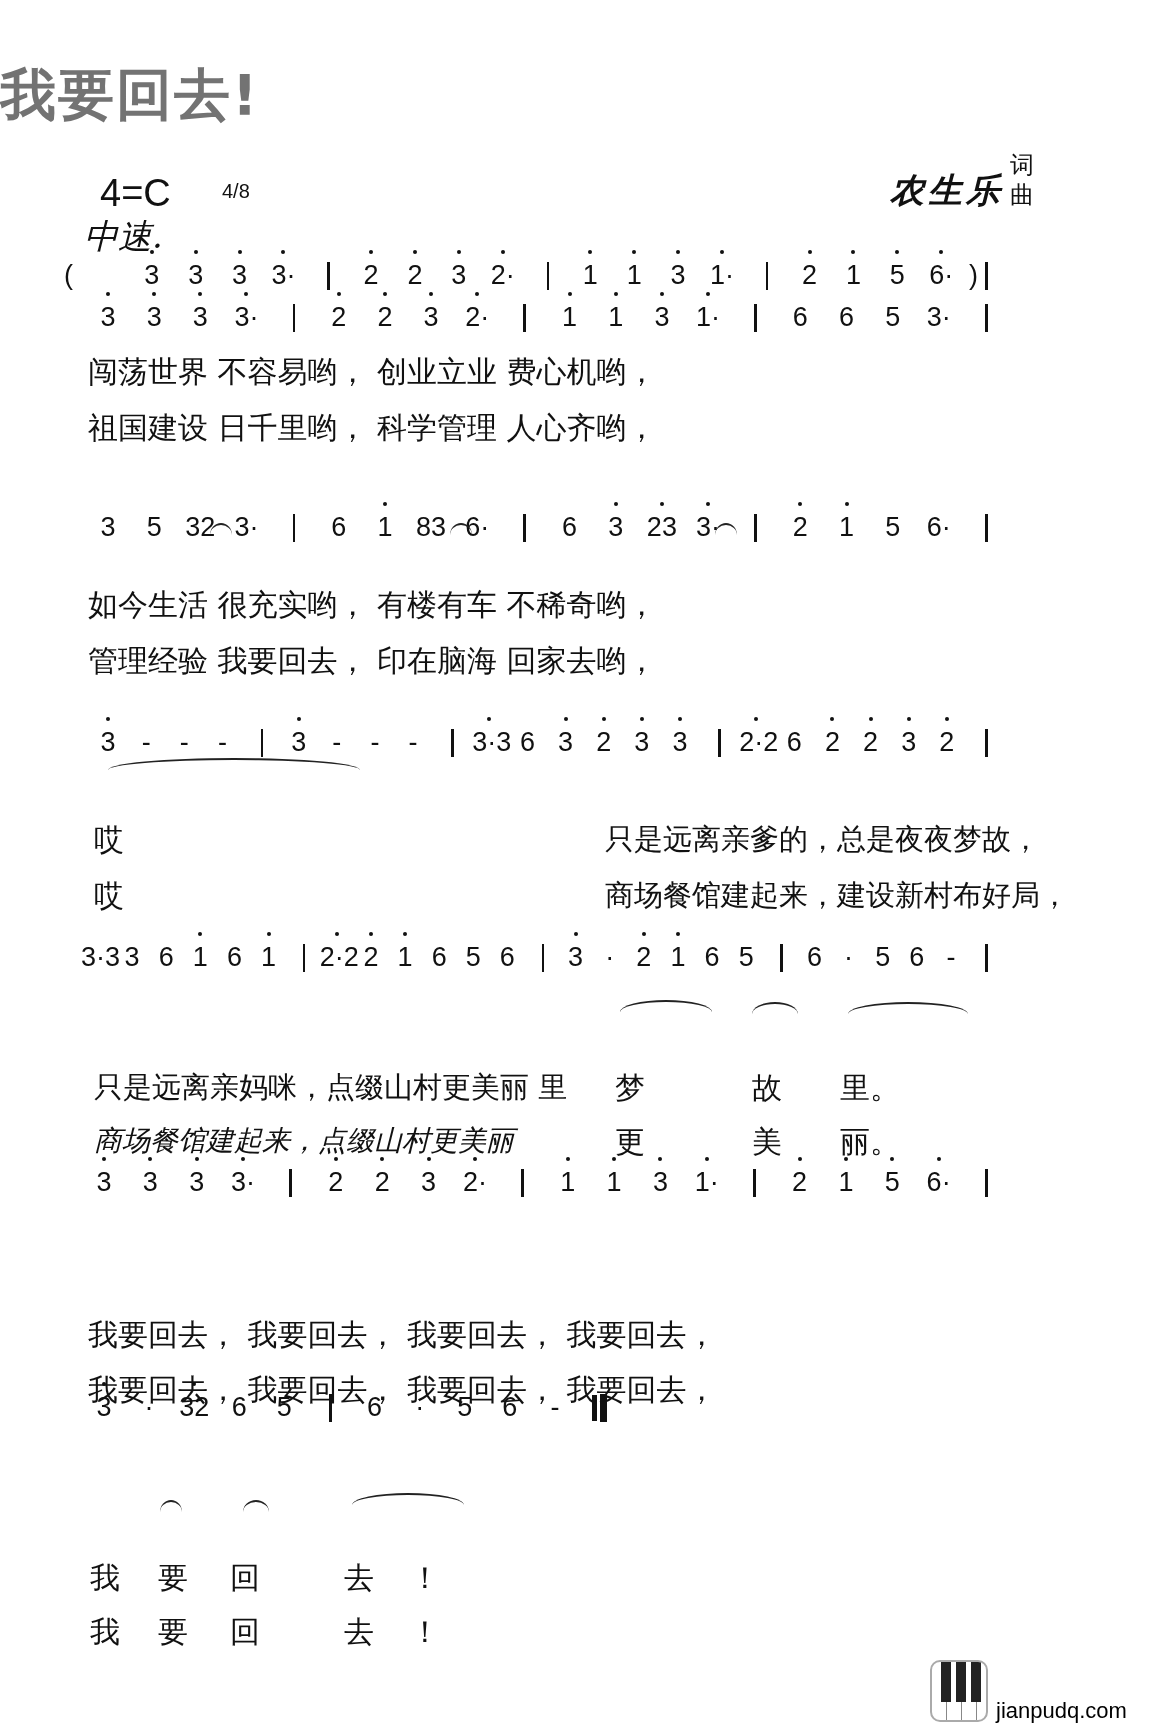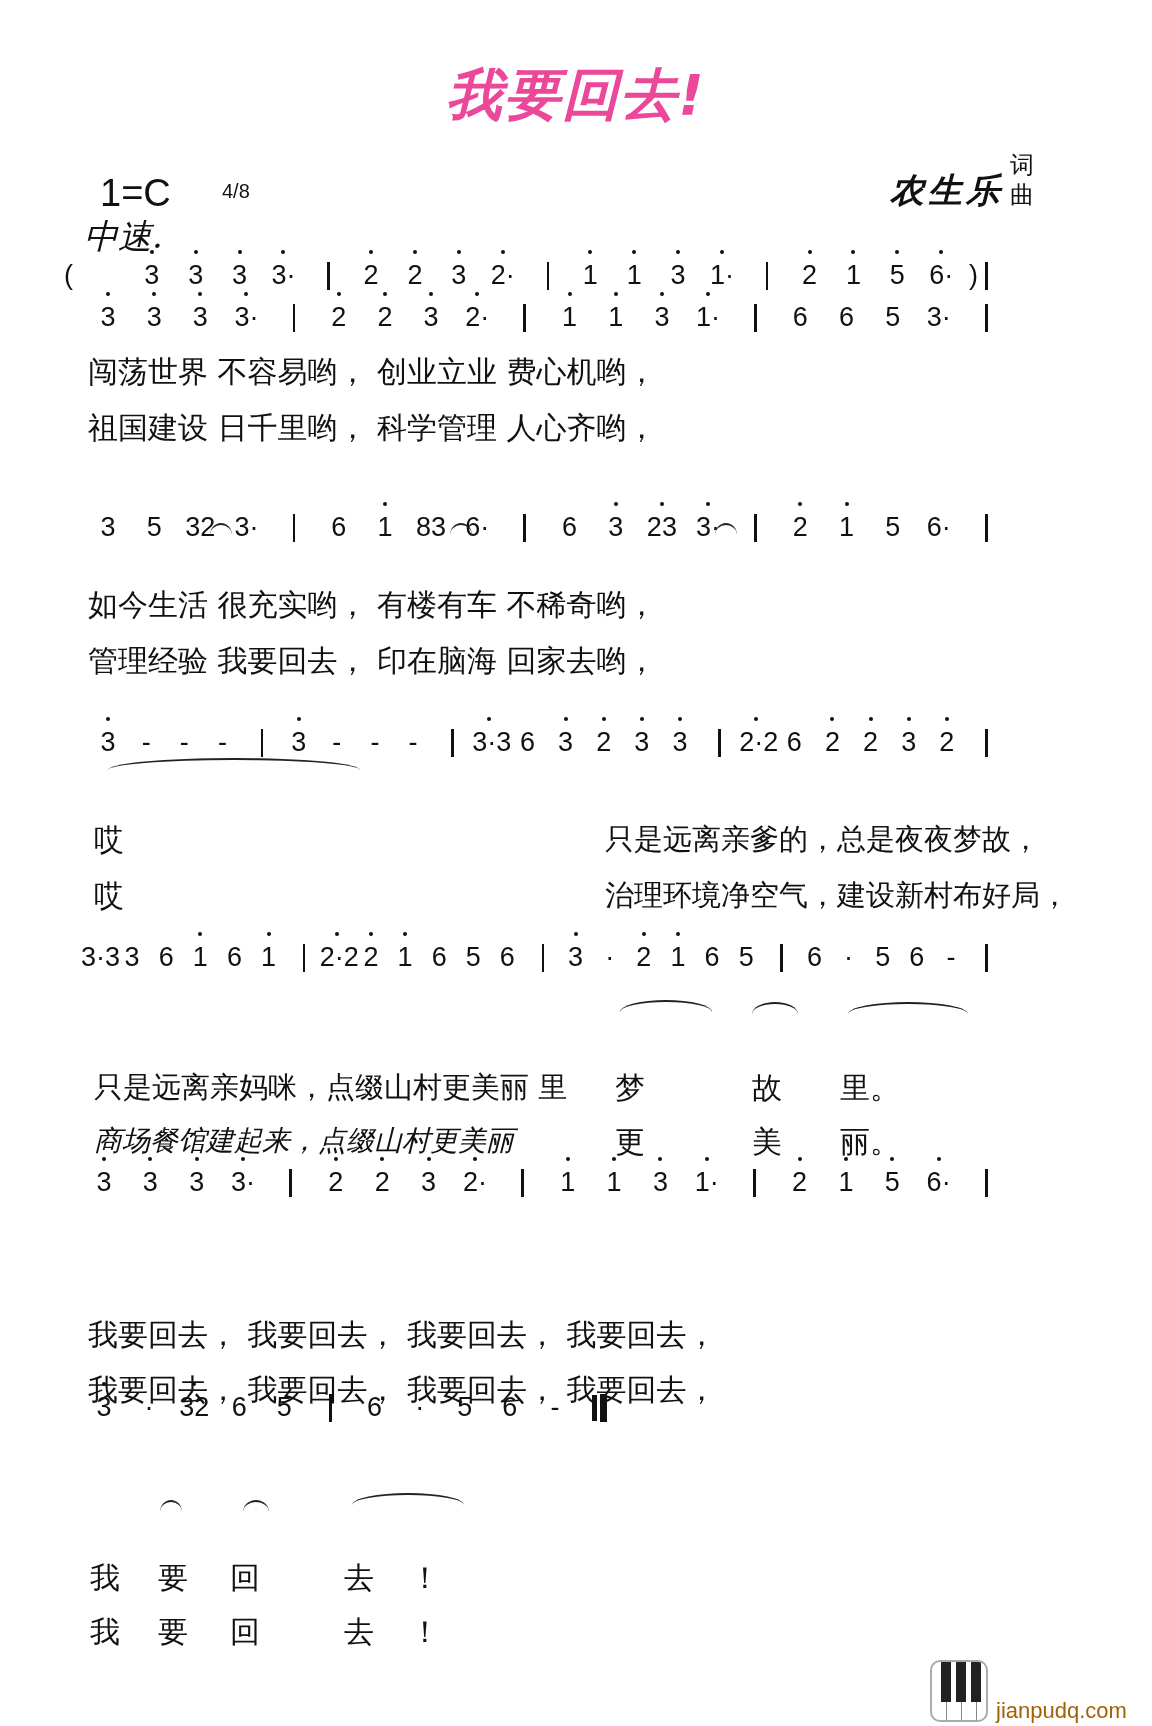--- a/index.html
+++ b/index.html
@@ -1,47 +1,47 @@
 <!DOCTYPE html>
 <html><head>
 <meta charset="utf-8">
 <style>
   * { margin: 0; padding: 0; box-sizing: border-box; }
   html, body { width: 1152px; height: 1726px; background: #ffffff; overflow: hidden; }
   body { position: relative; font-family: "DejaVu Sans", sans-serif; color: #111; }
-  .title { position: absolute; top: 58px; left: 0; width: 1152px; text-align: center;
-           font-size: 56px; font-weight: bold; letter-spacing: 2px; color: #ec4899; font-style: italic; }
+  .title { position: absolute; top: 58px; left: 0; width: 1152px; text-align: left;
+           font-size: 56px; font-weight: bold; letter-spacing: 2px; color: #737373; }
   .key { position: absolute; top: 172px; left: 100px; font-family: "Liberation Sans", sans-serif;
          font-size: 38px; color: #111; }
   .timesig { position: absolute; top: 180px; left: 222px; font-size: 20px; font-family: "Liberation Sans", sans-serif; }
   .tempo { position: absolute; top: 214px; left: 84px; font-size: 34px; font-family: "DejaVu Serif", serif; font-style: italic; }
   .author { position: absolute; top: 168px; left: 890px; font-size: 34px; font-family: "DejaVu Serif", serif; font-style: italic; font-weight: bold; letter-spacing: 4px; }
   .roles { position: absolute; top: 150px; left: 1010px; font-size: 24px; line-height: 30px; width: 30px; }
 
   .row { position: absolute; left: 0; width: 1152px; height: 40px; }
   .n { position: absolute; font-family: "Liberation Sans", sans-serif; font-size: 27px; text-align: center; width: 34px; transform: translateX(-50%); line-height: 34px; }
   .n .hi { position: absolute; top: -8px; left: 50%; width: 4px; height: 4px; background:#111; border-radius: 50%; transform: translateX(-50%); }
   .bar { position: absolute; width: 2.5px; height: 28px; background: #111; }
   .sym { position: absolute; font-family: "Liberation Sans", sans-serif; font-size: 27px; line-height: 34px; }
   .lyr { position: absolute; left: 88px; font-size: 30px; letter-spacing: 0px; white-space: pre; }
   .lyrs { position: absolute; font-size: 30px; white-space: pre; }
   .arc { position: absolute; border-top: 2px solid #222; border-radius: 50% 50% 0 0 / 100% 100% 0 0; height: 12px; }
   .logo { position: absolute; left: 930px; top: 1660px; width: 222px; height: 66px; }
   .keys { position: absolute; left: 0; top: 0; width: 58px; height: 62px; border: 2px solid #aaa; border-radius: 10px; overflow: hidden; background: #fff; }
   .keys .bk { position: absolute; top: 0; width: 10px; height: 40px; background: #222; }
   .keys .ln { position: absolute; top: 0; width: 1px; height: 62px; background: #888; }
   .logo-cn { position: absolute; left: 66px; top: -4px; font-size: 38px; color: #111; letter-spacing: 1px; }
-  .logo-en { position: absolute; left: 66px; top: 38px; font-size: 22px; color: #a16207; font-family: "Liberation Sans", sans-serif; }
+  .logo-en { position: absolute; left: 66px; top: 38px; font-size: 22px; color: #000000; font-family: "Liberation Sans", sans-serif; }
 </style>
 </head>
 <body>
 
 <div class="title">我要回去!</div>
 
-<div class="key">1=C</div>
+<div class="key">4=C</div>
 <div class="timesig">4/8</div>
 <div class="tempo">中速.</div>
 <div class="author">农生乐</div>
 <div class="roles">
   <div>词</div>
   <div>曲</div>
 </div>
 
 <div id="score">
     <div class="row" style="top: 258px;">
@@ -206,21 +206,21 @@
   </div>
 
 <div class="lyr" style="top:352px;">闯荡世界 不容易哟， 创业立业 费心机哟，</div>
 <div class="lyr" style="top:408px;">祖国建设 日千里哟， 科学管理 人心齐哟，</div>
 <div class="lyr" style="top:585px;">如今生活 很充实哟， 有楼有车 不稀奇哟，</div>
 <div class="lyr" style="top:641px;">管理经验 我要回去， 印在脑海 回家去哟，</div>
 
 <div class="lyrs" style="top:820px;left:94px;">哎</div>
 <div class="lyrs" style="top:820px;left:605px;font-size:29px;">只是远离亲爹的，总是夜夜梦故，</div>
 <div class="lyrs" style="top:876px;left:94px;">哎</div>
-<div class="lyrs" style="top:876px;left:605px;font-size:29px;">治理环境净空气，建设新村布好局，</div>
+<div class="lyrs" style="top:876px;left:605px;font-size:29px;">商场餐馆建起来，建设新村布好局，</div>
 
 <div class="lyrs" style="top:1068px;left:94px;font-size:29px;">只是远离亲妈咪，点缀山村更美丽 里</div>
 <div class="lyrs" style="top:1068px;left:615px;">梦</div>
 <div class="lyrs" style="top:1068px;left:752px;">故</div>
 <div class="lyrs" style="top:1068px;left:840px;">里。</div>
 <div class="lyrs" style="top:1122px;left:94px;font-size:28px;font-style:italic;">商场餐馆建起来，点缀山村更美丽</div>
 <div class="lyrs" style="top:1122px;left:615px;">更</div>
 <div class="lyrs" style="top:1122px;left:752px;">美</div>
 <div class="lyrs" style="top:1122px;left:840px;">丽。</div>
 

